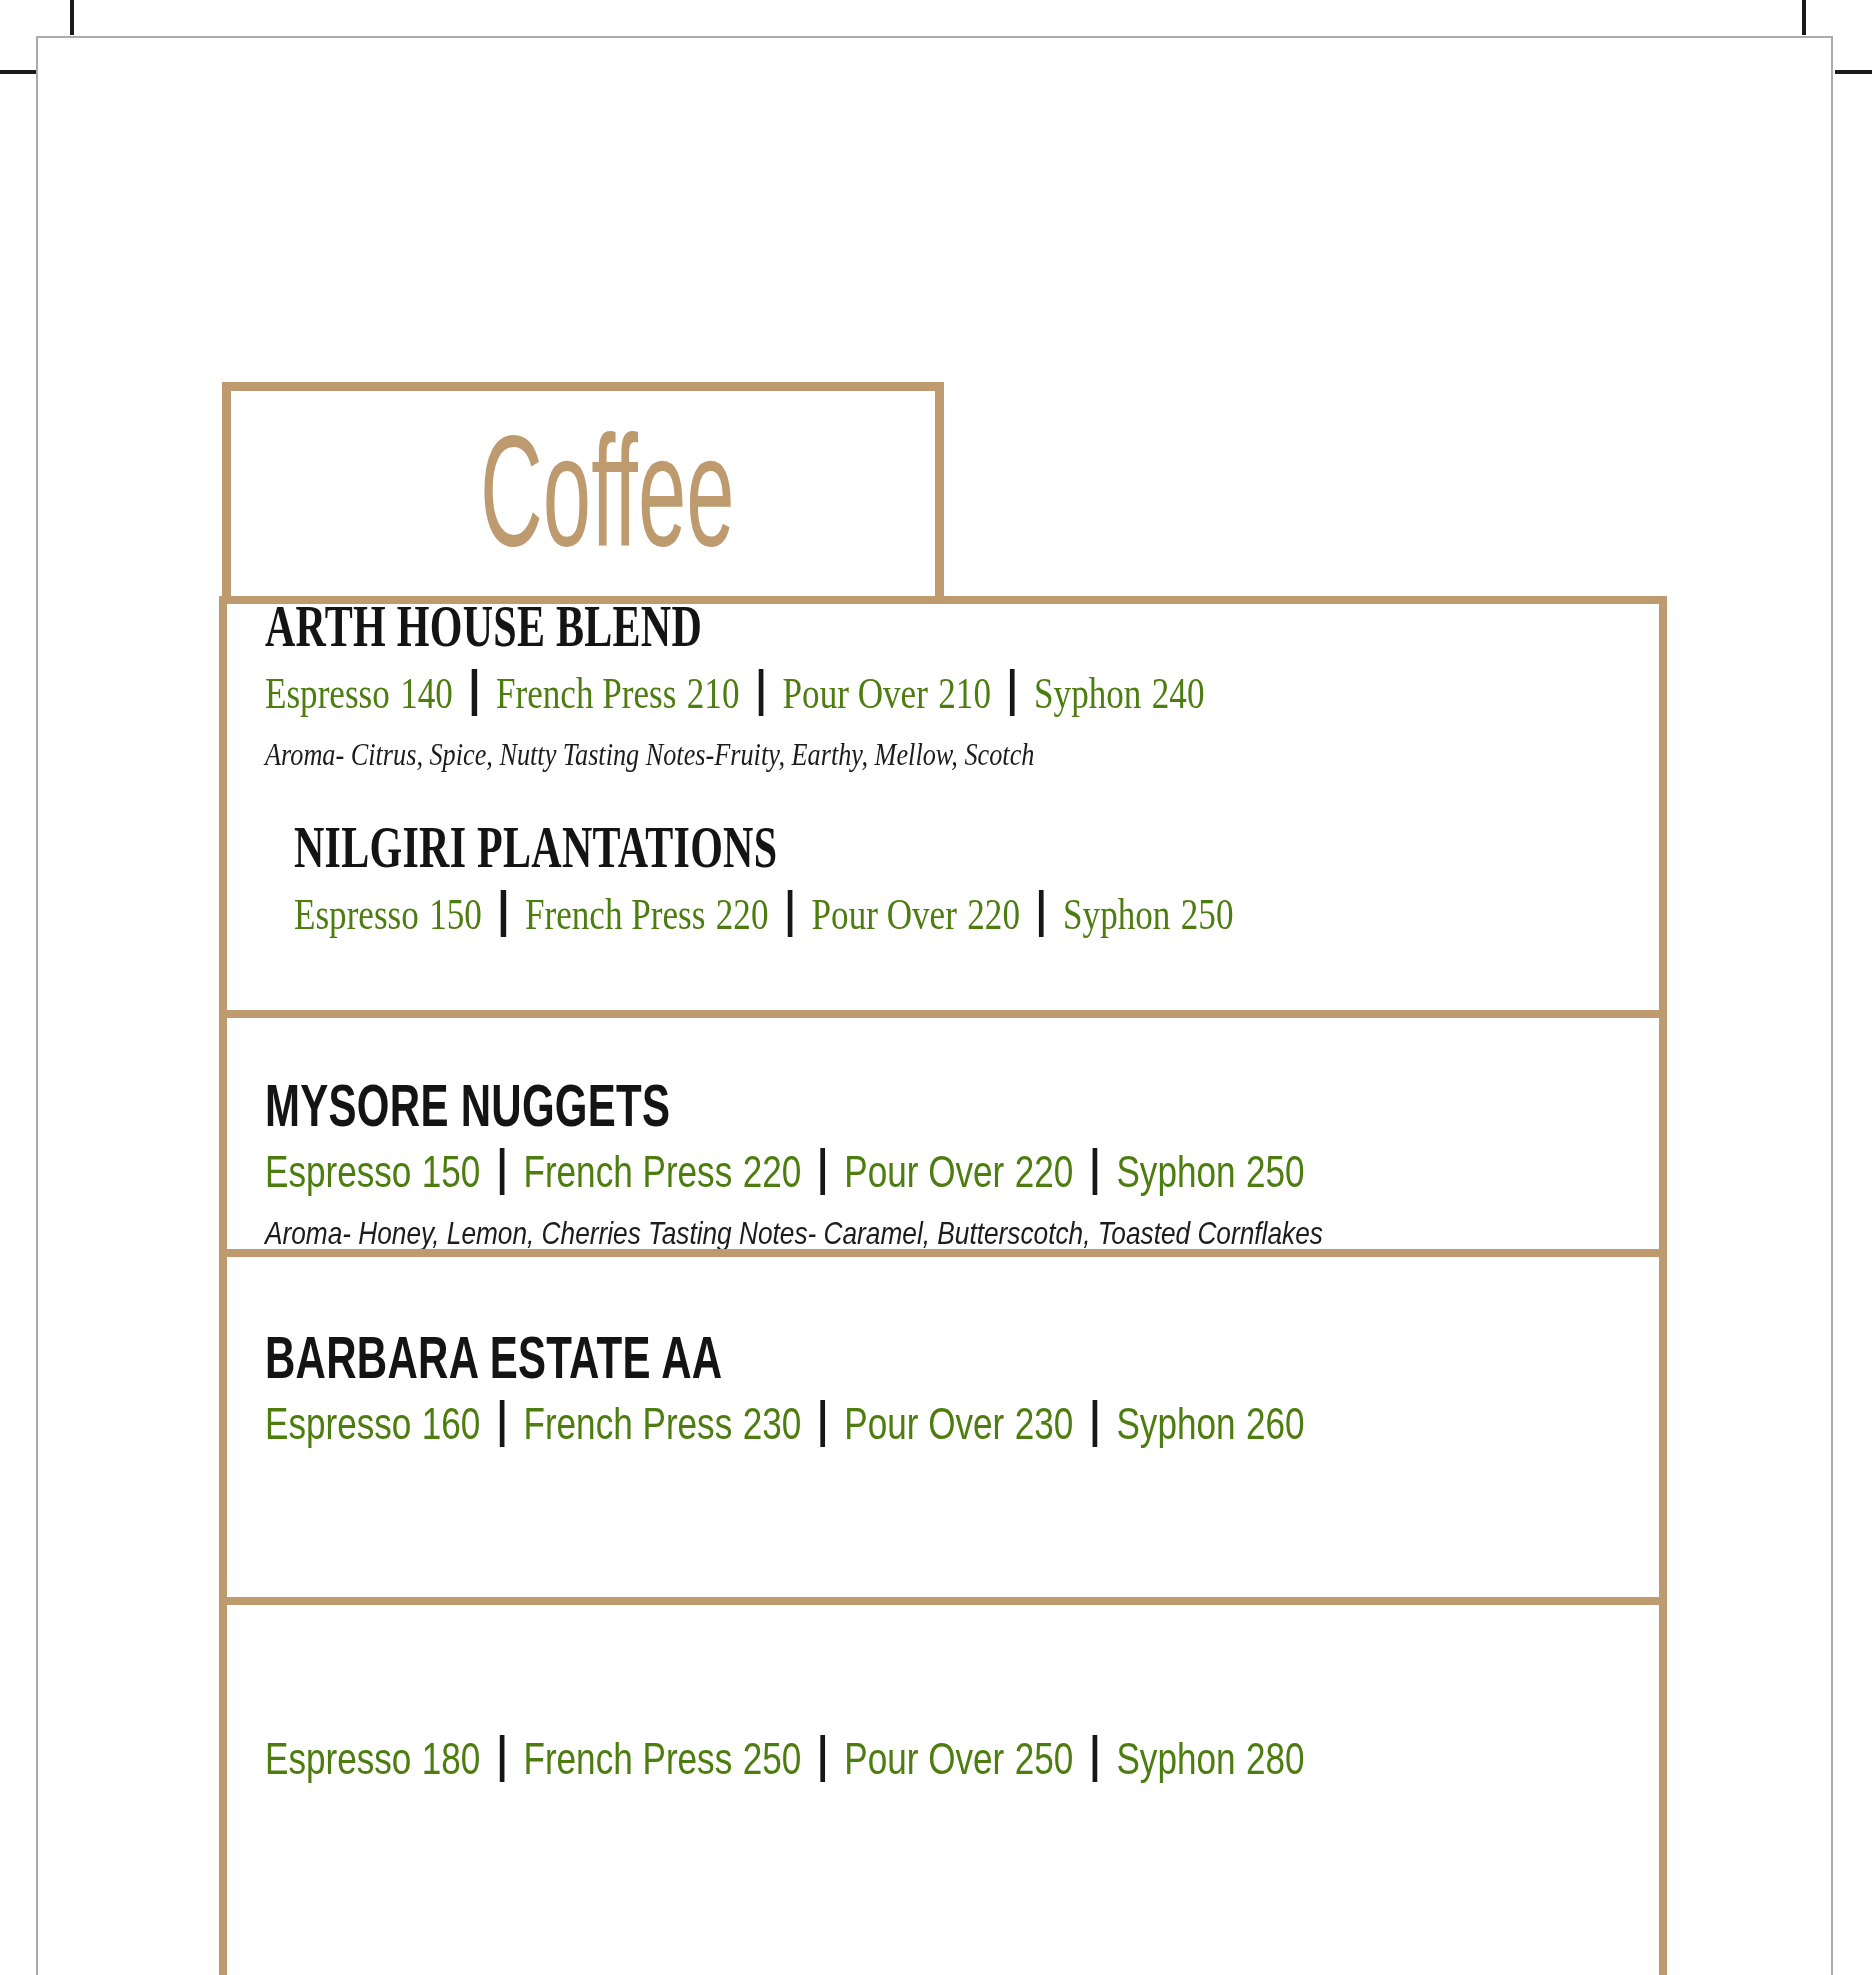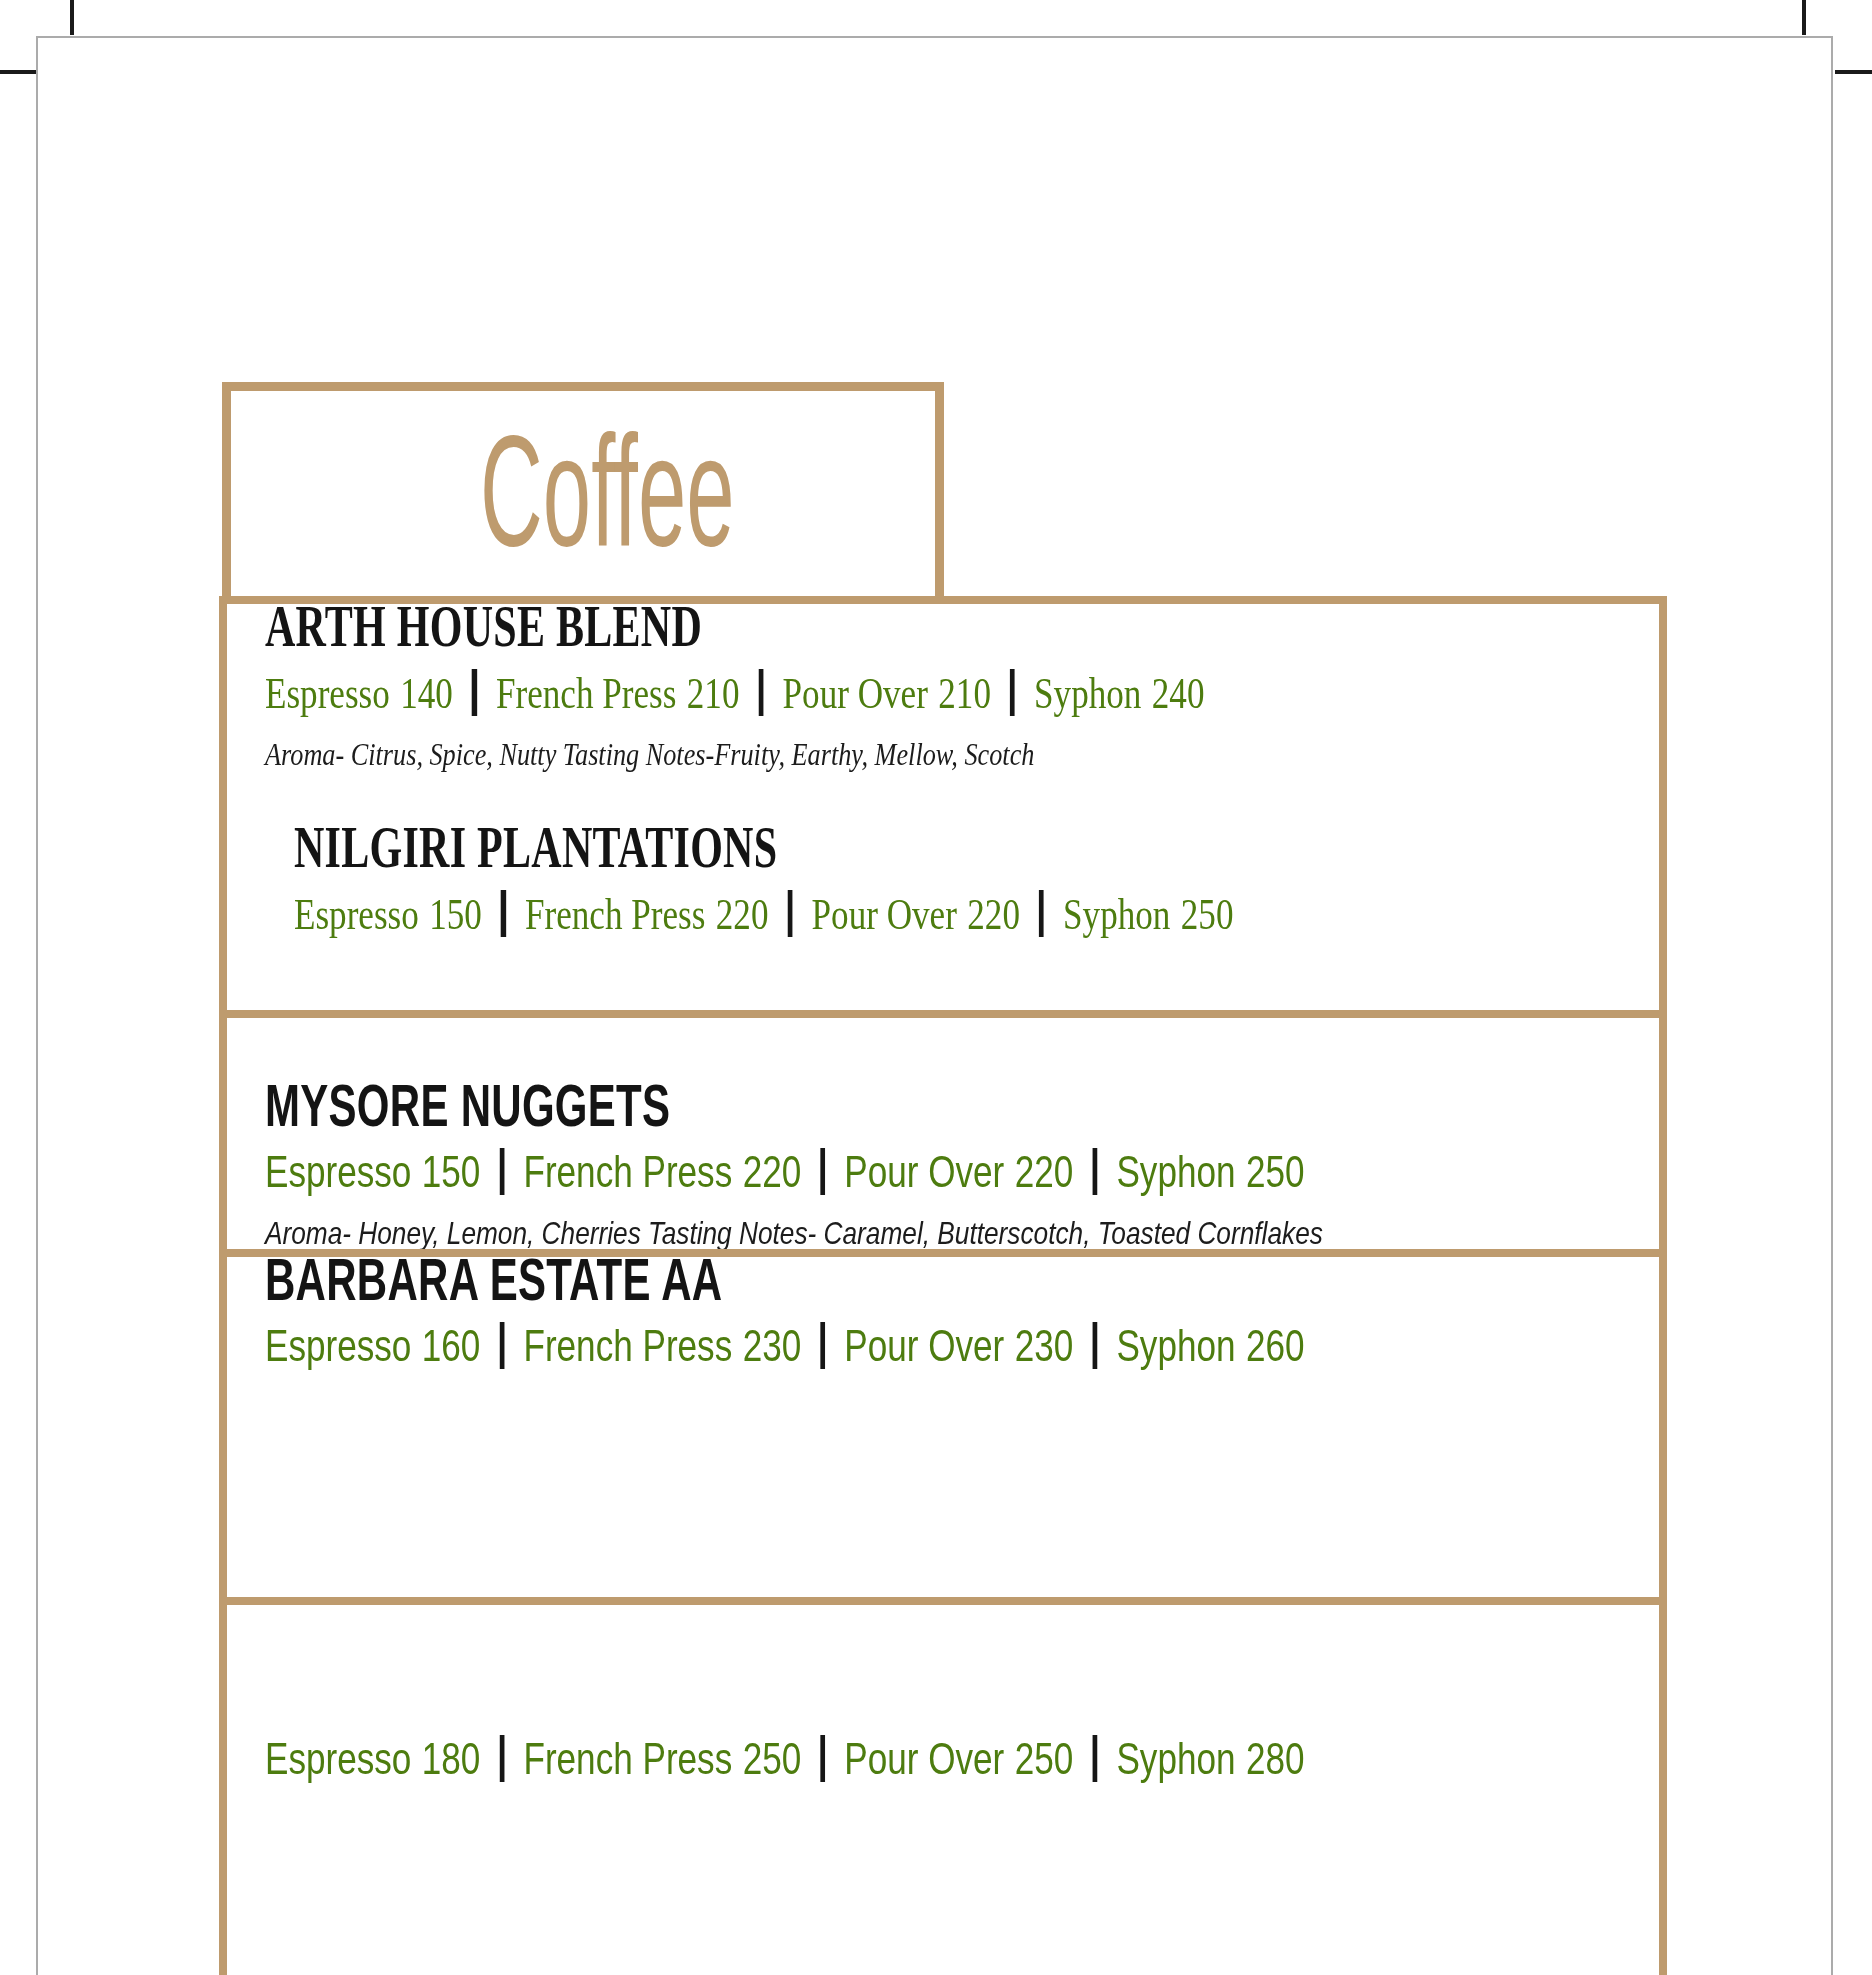--- a/index.html
+++ b/index.html
@@ -25,21 +25,21 @@
              display:flex;align-items:center;justify-content:center;padding-left:48px;}
   .title-box .title{--sx:0.55;font-size:158px;line-height:158px;font-weight:400;
                     color:var(--gold,#be9b6e);transform-origin:center center;transform:scaleX(0.55) translateY(-4px);}
 
   
   .content-box{position:absolute;left:219px;top:596px;width:1448px;box-sizing:border-box;
                border:8.7px solid var(--gold,#be9b6e);background:#fff;}
   .sec-box{border-bottom:8.7px solid var(--gold,#be9b6e);box-sizing:border-box;overflow:hidden;}
   #box1{height:414px;font-family:Liberation Serif, serif;}
   #box2{height:239px;padding-top:65px;}
-  #box3{height:348px;}
+  #box3{height:348px;padding-top:78px;}
   #box4{height:591px;padding-top:110px;}
   .block{padding-left:38px;}
   #box1 .block + .block{margin-top:55px;margin-left:29px;}
 
   .sec-h{font-size:60px;line-height:45px;font-weight:700;color:#141414;letter-spacing:0.4px;}
   .sec-h .cx{--sx:0.70;}
   .price-line{margin-top:20px;font-size:45px;line-height:44px;font-weight:400;color:#4d7c0f;}
   .price-line .cx{--sx:0.78;display:inline-flex;align-items:center;}
   .bar{display:inline-block;width:6.3px;height:47px;background:#161616;margin:0 24.5px;}
   .pprice{margin-left:13.4px;}

